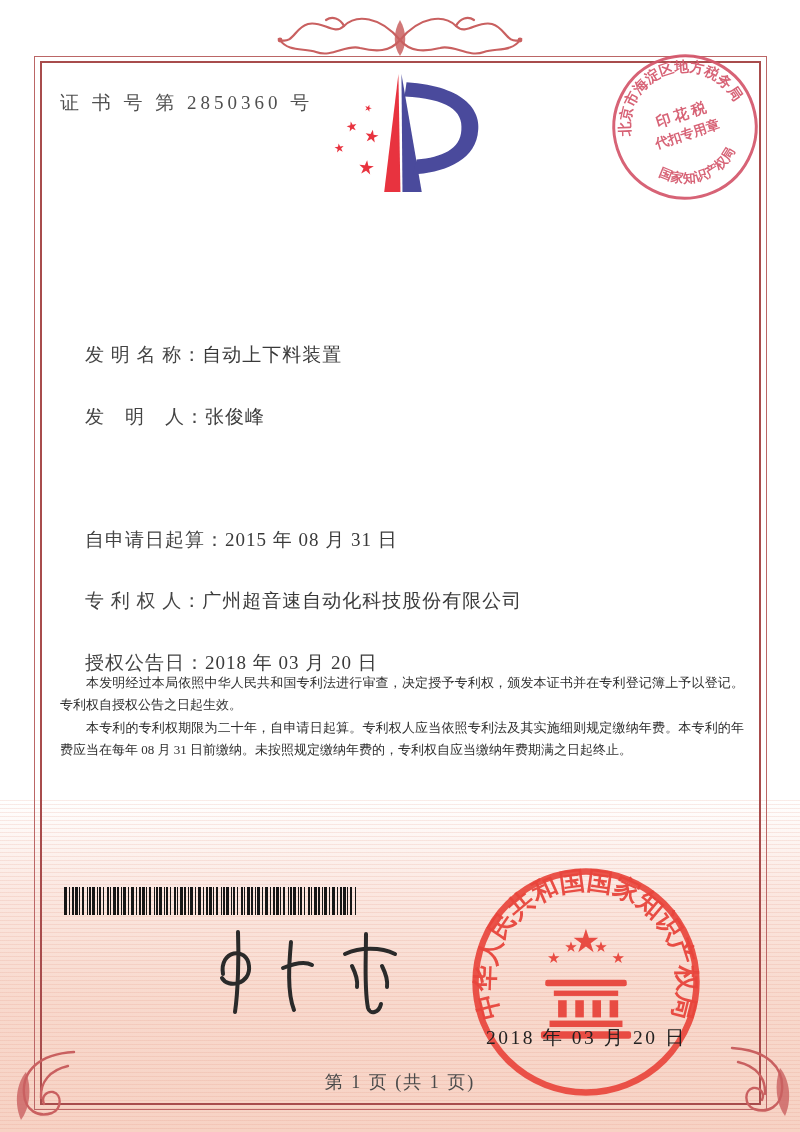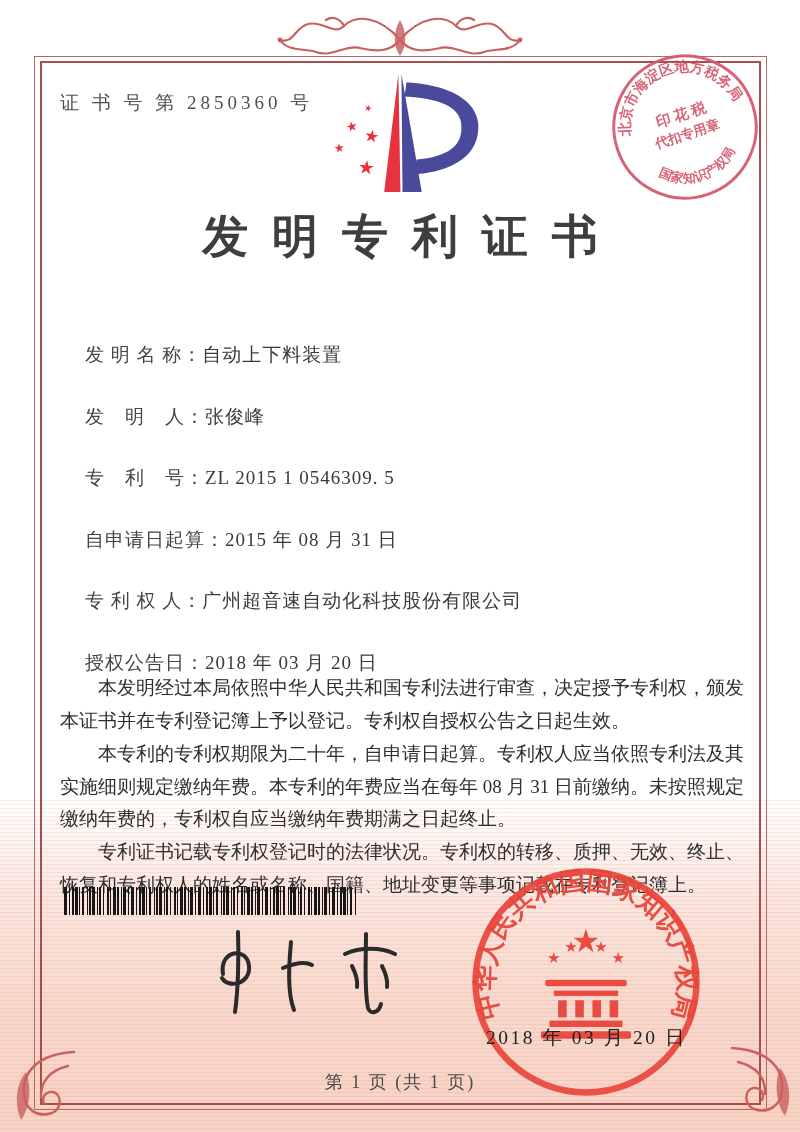--- a/index.html
+++ b/index.html
@@ -17,21 +17,21 @@
   
   .frame-outer{position:absolute;left:34px;right:33px;top:56px;bottom:22px;border:1.5px solid #b66;z-index:2;pointer-events:none;}
   .frame-inner{position:absolute;left:40px;right:39px;top:61px;bottom:27px;border:2.5px solid #a84c4c;z-index:2;pointer-events:none;}
   .abs{position:absolute;z-index:3;}
   .cert-no{left:60px;top:90px;font-size:19px;letter-spacing:4px;color:#4f4f4f;}
   .doc-title{left:0;right:0;top:206px;text-align:center;font-size:46px;font-weight:600;color:#3e3e3e;
     letter-spacing:0.52em;text-indent:0.52em;}
   .field-row{position:absolute;left:62px;white-space:pre;font-size:19px;color:#3f3f3f;letter-spacing:1px;}
   .field-row .lbl{color:#444;}
   .field-row .val{color:#3a3a3a;}
-  .body-text{left:60px;top:672px;width:684px;font-size:19px;line-height:1.73;color:#2e2e2e;text-align:justify;}
+  .body-text{left:60px;top:672px;width:684px;font-size:13px;line-height:1.73;color:#2e2e2e;text-align:justify;}
   .body-text p{margin:0;text-indent:2em;}
   .barcode-wrap{left:64px;top:886px;width:292px;height:30px;}
   .sig-block{left:62px;top:948px;font-size:19px;color:#2e2e2e;letter-spacing:3px;line-height:1.9;font-family:"Liberation Sans","DejaVu Sans",sans-serif;}
   .sig-script{left:195px;top:922px;}
   .seal-wrap{left:468px;top:864px;}
   .issue-date{left:486px;top:1024px;font-size:19.5px;letter-spacing:2.5px;color:#222;z-index:4;}
   .page-footer{left:0;right:0;top:1070px;text-align:center;font-size:18px;color:#4a4a4a;letter-spacing:2px;}
   .tax-stamp{left:606px;top:48px;transform:rotate(-18deg);opacity:0.92;}
   .logo-wrap{left:322px;top:68px;width:165px;height:132px;}
   .logo-star{position:absolute;color:#e8333f;line-height:1;z-index:4;}
@@ -98,45 +98,40 @@
     <text font-size="14.5" fill="#d4566b" font-weight="bold">
       <textPath href="#taxTop" startOffset="50%" text-anchor="middle">北京市海淀区地方税务局</textPath>
     </text>
     <text font-size="13" fill="#d4566b" font-weight="bold">
       <textPath href="#taxBot" startOffset="50%" text-anchor="middle">国家知识产权局</textPath>
     </text>
     <text x="80" y="72" text-anchor="middle" font-size="15" fill="#d4566b" font-weight="bold">印 花 税</text>
     <text x="80" y="92" text-anchor="middle" font-size="13.5" fill="#d4566b" font-weight="bold">代扣专用章</text>
   </svg>
 
-  <div class="abs doc-title">发明专利证书</div>
 
   <div class="field-row abs" style="top:382px">
     <span class="lbl">发　明　人：</span><span class="val">张俊峰</span>
   </div>
   <div class="field-row abs" style="top:320px">
     <span class="lbl">发 明 名 称：</span><span class="val">自动上下料装置</span>
-  </div>
-  <div class="field-row abs" style="top:443px">
-    <span class="lbl">专　利　号：</span><span class="val">ZL 2015 1 0546309. 5</span>
   </div>
   <div class="field-row abs" style="top:505px">
     <span class="lbl">自申请日起算：</span><span class="val">2015 年 08 月 31 日</span>
   </div>
   <div class="field-row abs" style="top:566px">
     <span class="lbl">专 利 权 人：</span><span class="val">广州超音速自动化科技股份有限公司</span>
   </div>
   <div class="field-row abs" style="top:628px">
     <span class="lbl">授权公告日：</span><span class="val">2018 年 03 月 20 日</span>
   </div>
 
   <div class="abs body-text">
     <p>本发明经过本局依照中华人民共和国专利法进行审查，决定授予专利权，颁发本证书并在专利登记簿上予以登记。专利权自授权公告之日起生效。</p>
     <p>本专利的专利权期限为二十年，自申请日起算。专利权人应当依照专利法及其实施细则规定缴纳年费。本专利的年费应当在每年 08 月 31 日前缴纳。未按照规定缴纳年费的，专利权自应当缴纳年费期满之日起终止。</p>
-    <p>专利证书记载专利权登记时的法律状况。专利权的转移、质押、无效、终止、恢复和专利权人的姓名或名称、国籍、地址变更等事项记载在专利登记簿上。</p>
   </div>
 
   <div class="abs barcode-wrap">
     <svg width="292" height="30" viewBox="0 0 292 30">
       <line x1="0" y1="15" x2="292" y2="15" stroke="#161616" stroke-width="28" stroke-dasharray="3 2 1 2 2 1 3 1 1 2 2 3 1 1 2 1 3 2 1 1 2 2 1 3 2 1 1 2 3 1 2 2 1 1 3 2 1 2"></line>
     </svg>
   </div>
 
 
   <svg class="abs sig-script" width="225" height="105" viewBox="0 0 225 105">

